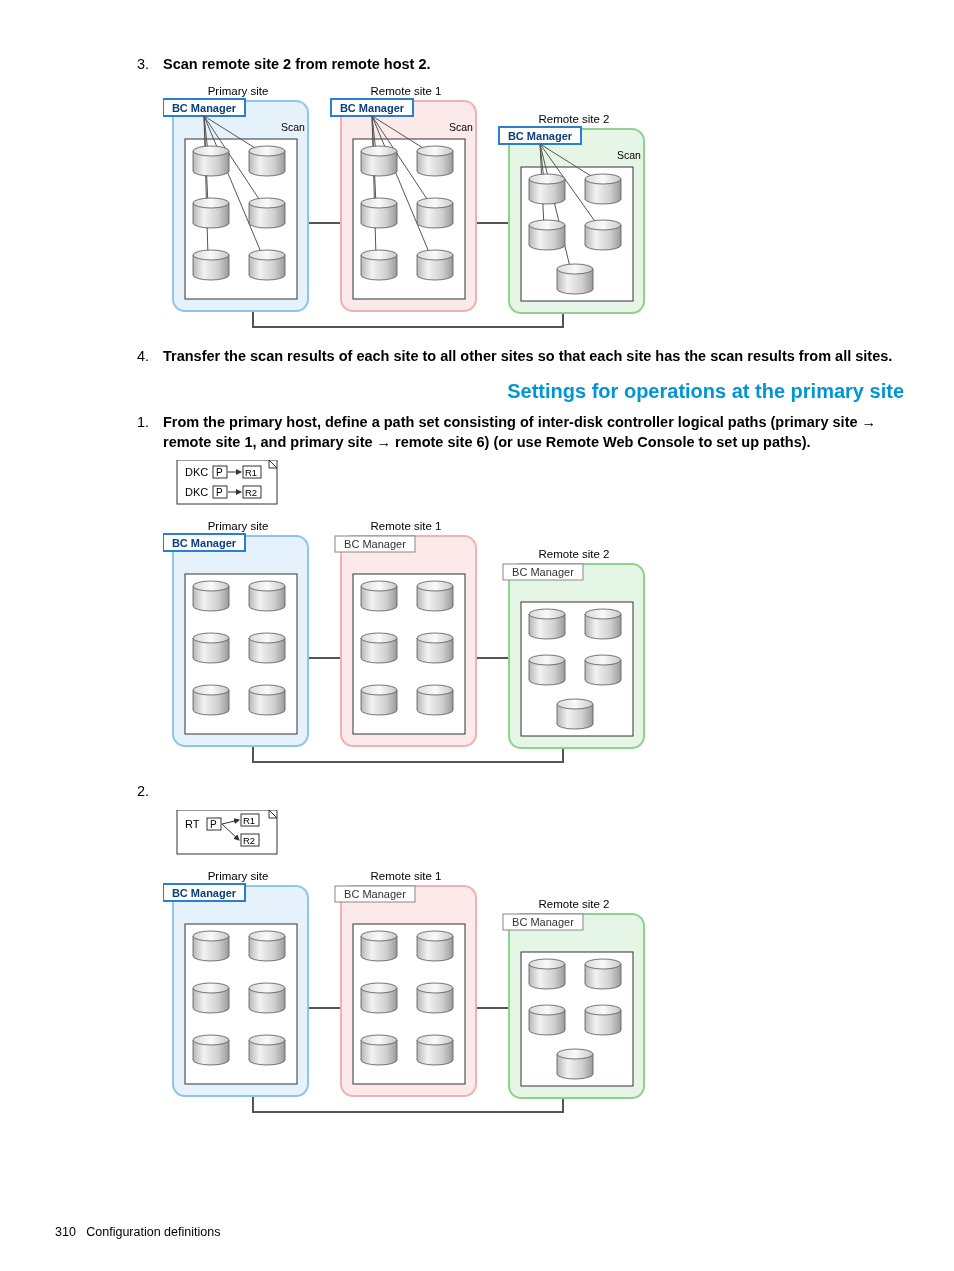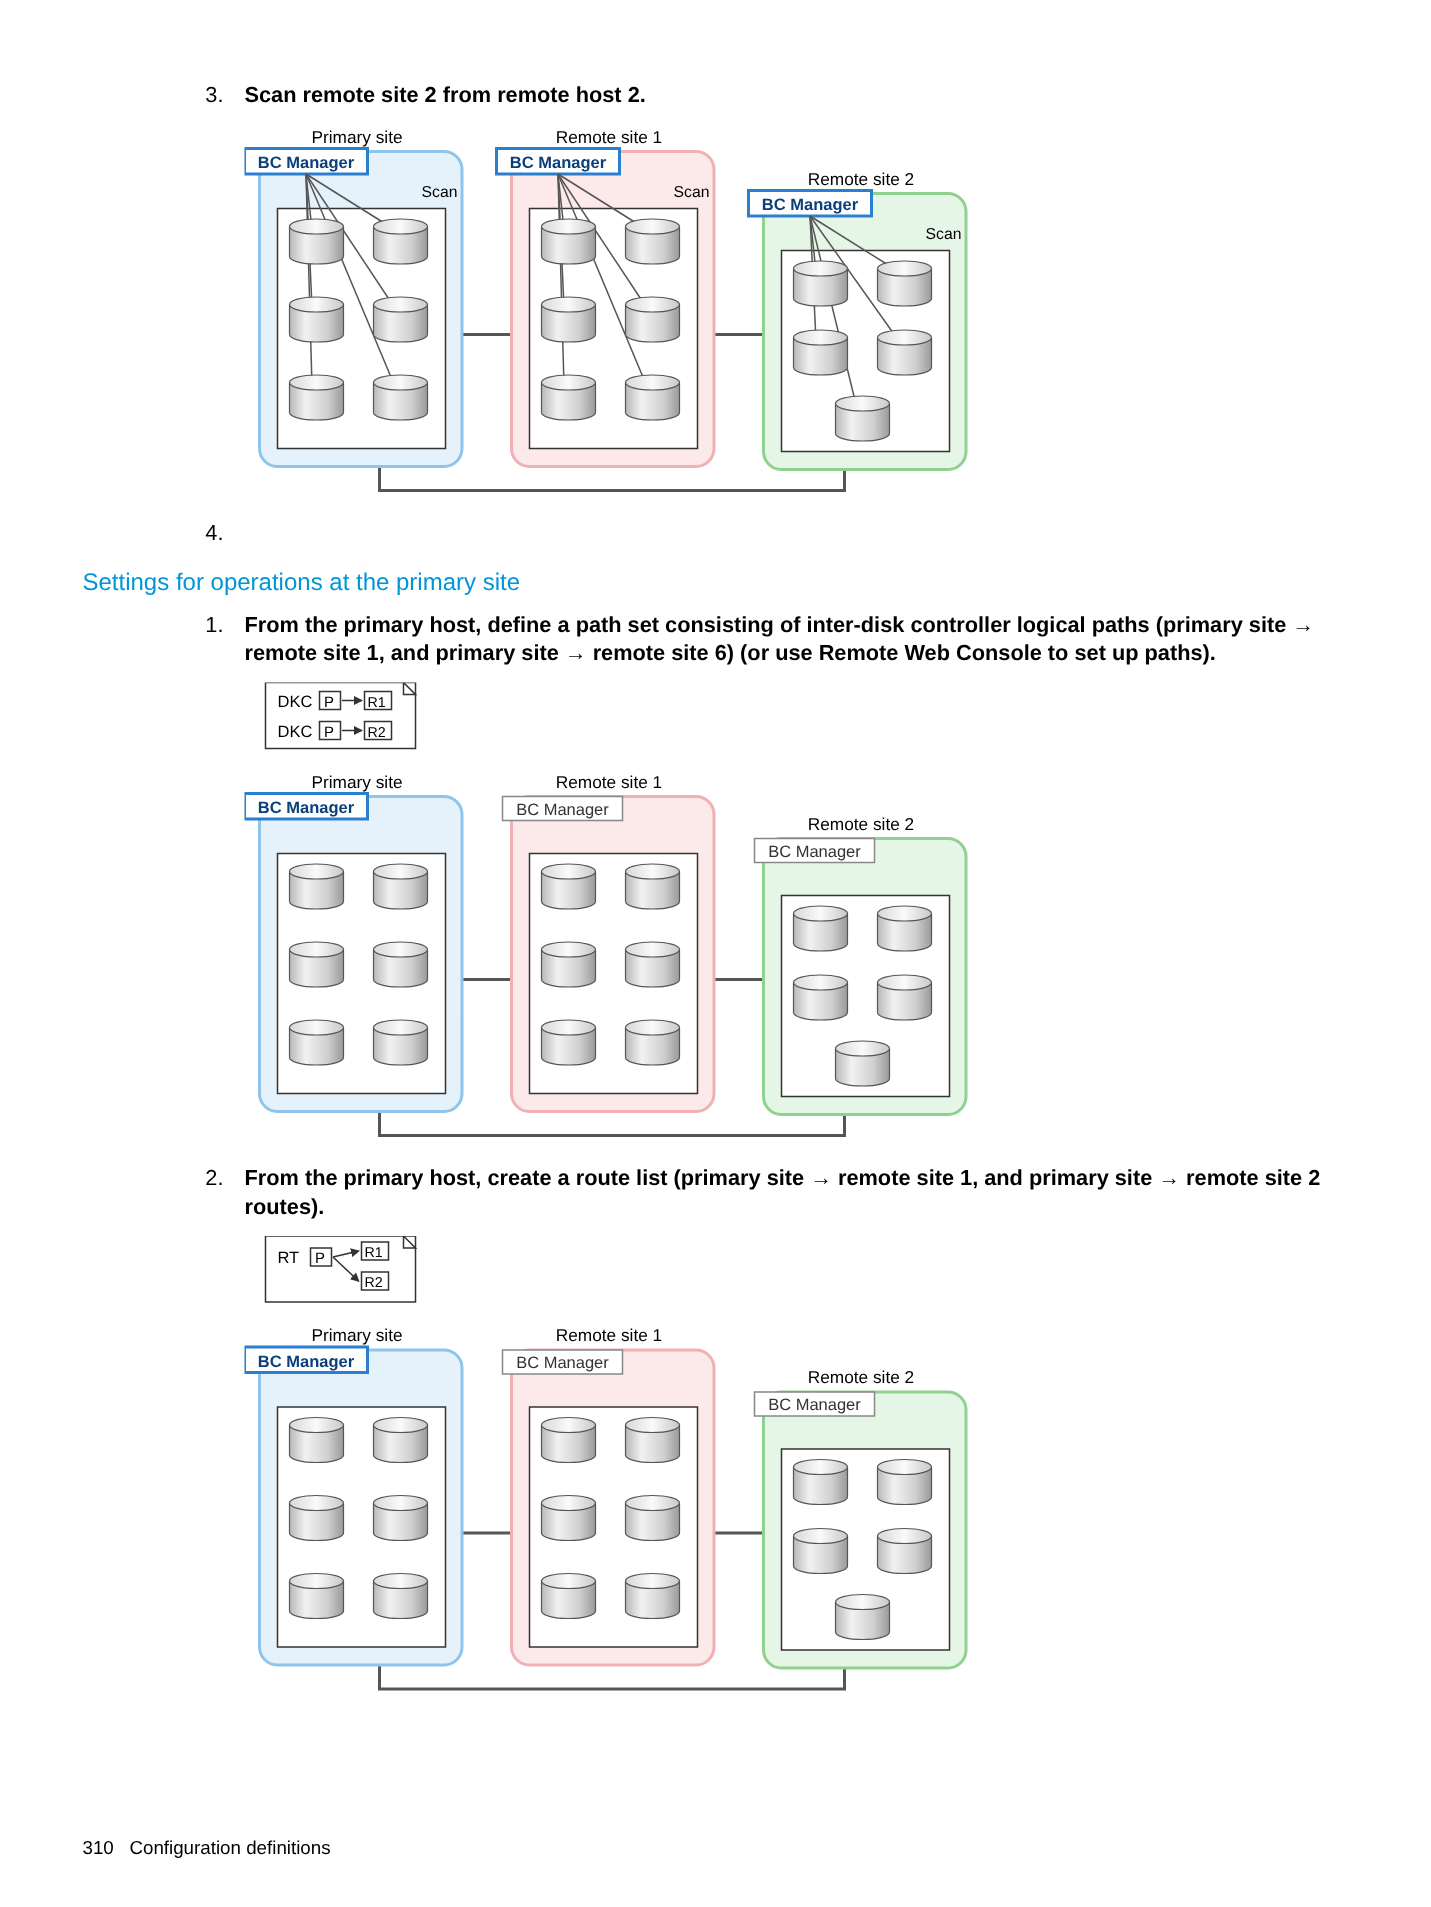--- a/index.html
+++ b/index.html
@@ -23,23 +23,24 @@
       text-align: right;
       padding-right: 14px;
     }
     .ol-item .txt {
       flex: 1;
       font-weight: bold;
     }
     .indent-a { padding-left: 70px; }
     .section-heading {
       color: #0096d6;
-      font-size: 16px;
-      font-weight: normal;
+      font-size: 20px;
+      font-weight: bold;
       margin: 12px 0 8px 0;
+      text-align: right;
     }
     .diagram-block {
       margin: 6px 0 14px 108px;
     }
     .footer {
       position: absolute;
       bottom: 30px;
       left: 55px;
       font-size: 12.5px;
     }
@@ -151,20 +152,21 @@
         <use href="#cyl-shape" x="74" y="62"></use>
       <use href="#cyl-shape" x="18" y="108"></use>
         <use href="#cyl-shape" x="74" y="108"></use>
       <use href="#cyl-shape" x="46" y="152"></use>
     </g>
   </svg>
 </div>
 
 <div class="ol-item indent-a">
   <div class="num">4.</div>
+  <div class="txt">Transfer the scan results of each site to all other sites so that each site has the scan results from all sites.</div>
 </div>
 
 <h2 class="section-heading">Settings for operations at the primary site</h2>
 
 <div class="ol-item indent-a">
   <div class="num">1.</div>
   <div class="txt">From the primary host, define a path set consisting of inter-disk controller logical paths (primary site → remote site 1, and primary site → remote site 6) (or use Remote Web Console to set up paths).</div>
 </div>
 
 <div class="diagram-block">
@@ -236,21 +238,20 @@
       <use href="#cyl-shape" x="18" y="108"></use>
           <use href="#cyl-shape" x="74" y="108"></use>
       <use href="#cyl-shape" x="46" y="152"></use>
     </g>
     </g>
   </svg>
 </div>
 
 <div class="ol-item indent-a">
   <div class="num">2.</div>
-  <div class="txt">From the primary host, create a route list (primary site → remote site 1, and primary site → remote site 2 routes).</div>
 </div>
 
 <div class="diagram-block">
   <svg class="siteblock-svg" width="510" height="308" viewBox="0 0 510 308">
 
     <g transform="translate(14,0)">
       <rect x="0" y="0" width="100" height="44" fill="#fff" stroke="#333" stroke-width="1"></rect>
       <polyline points="92,0 100,8 92,8 92,0" fill="#fff" stroke="#333" stroke-width="1"></polyline>
       <text x="8" y="18" font-size="11"><tspan>RT</tspan></text>
       <rect x="30" y="8" width="14" height="12" fill="#fff" stroke="#333"></rect>

